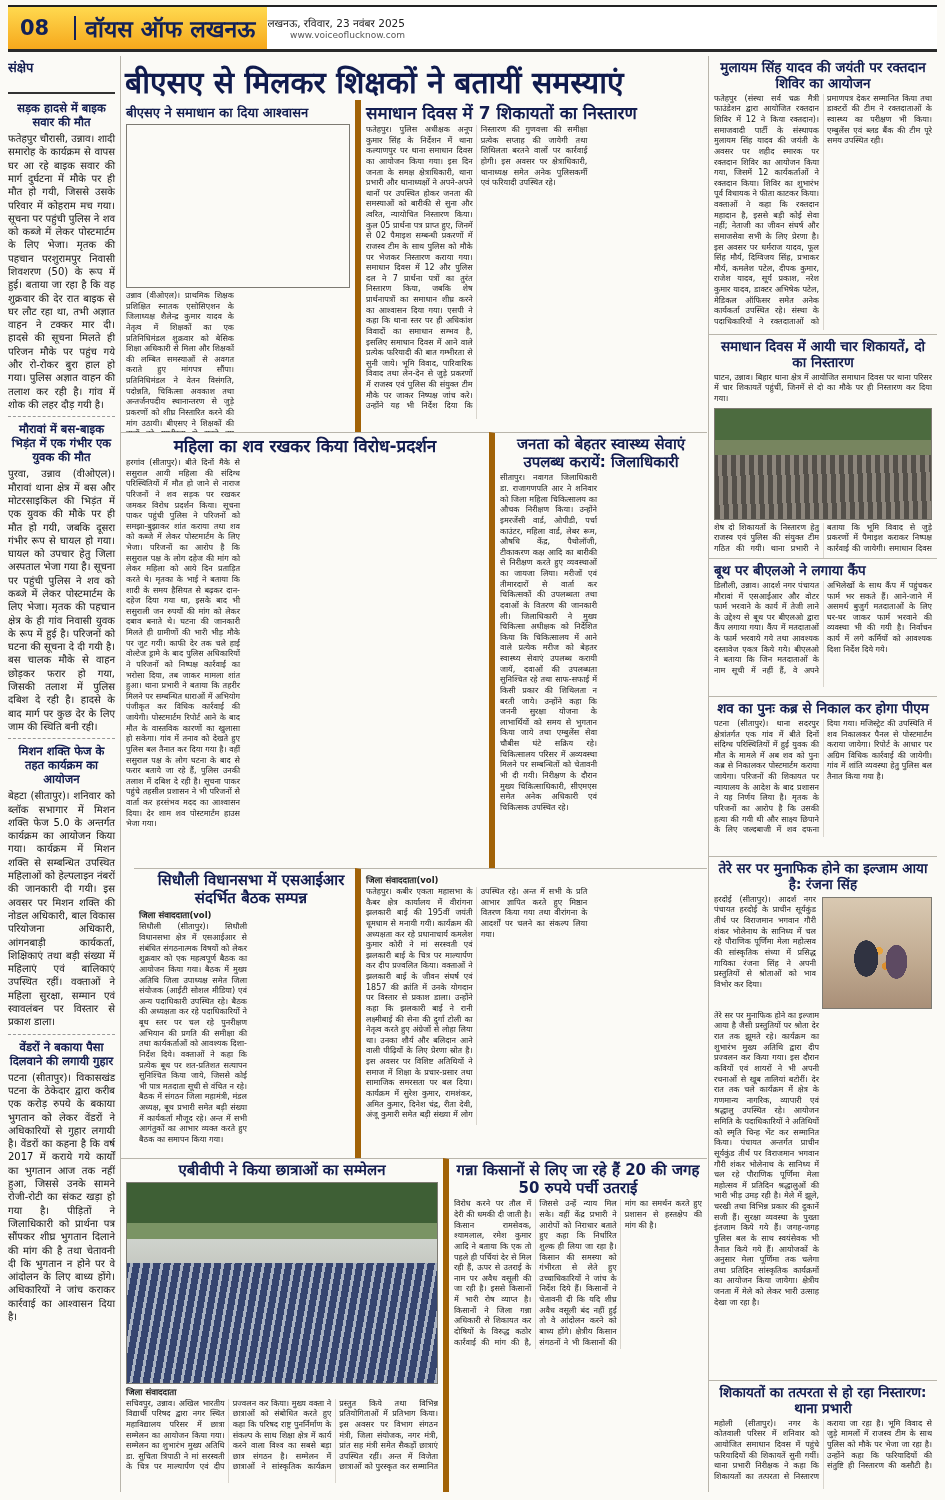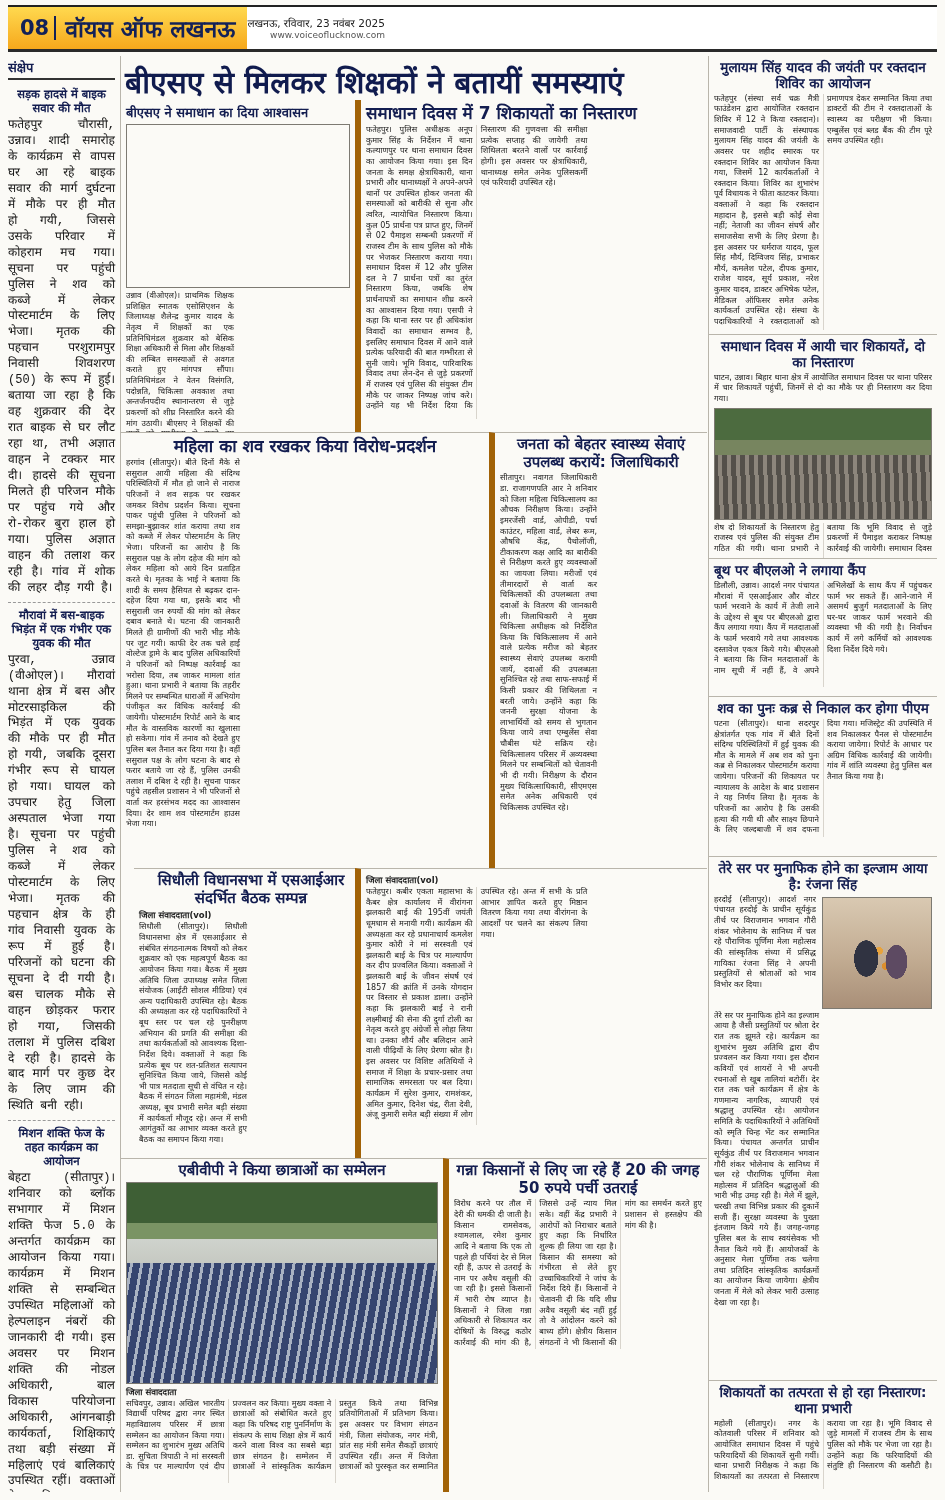--- a/index.html
+++ b/index.html
@@ -12,21 +12,21 @@
   
   .masthead {
     position:absolute; left:8px; top:5px; width:929px; height:47px;
     display:flex; align-items:stretch;
     border-top:2px solid #222; border-bottom:3px solid #2a2a2a; background:#fff;
   }
   .mast-left {
     display:flex; align-items:center; gap:9px; padding:0 12px;
     background:linear-gradient(180deg,#ffd94f 0%,#f6a81c 100%);
   }
-  .page-num { font-size:21px; font-weight:bold; color:#132158; border-right:2px solid #132158; padding-right:5px; }
+  .page-num { font-size:21px; font-weight:bold; color:#132158; border-right:2px solid #132158; padding-right:25px; }
   .paper-name { font-size:23px; font-weight:bold; color:#132158; white-space:nowrap; }
   .mast-center { flex:1; display:flex; align-items:center; justify-content:center; font-size:19px; font-weight:bold; color:#111; }
   .mast-right { display:flex; flex-direction:column; justify-content:center; text-align:right; padding-right:4px; }
   .mast-date { font-size:10.5px; font-weight:normal; color:#222; }
   .mast-site { font-size:9px; color:#555; }
   
   .hl { font-weight:bold; color:#131d50; line-height:1.18; }
   .h-main { position:absolute; left:4px; top:11px; width:578px; font-size:30px; font-weight:bold; color:#101b4e; line-height:1.05; }
   .h-lg { font-size:17px; }
   .h-md { font-size:15px; }
@@ -38,25 +38,25 @@
     overflow:hidden; column-fill:auto;
   }
   .cols2 { column-count:2; column-gap:8px; column-rule:1px solid #d8d4cc; }
   .cols3 { column-count:3; column-gap:8px; column-rule:1px solid #d8d4cc; }
   .photo { width:100%; border:1px solid #7d7a72; }
   
   .briefs {
     position:absolute; left:8px; top:56px; width:113px; height:1436px;
     border-right:1px solid #b9b5ab; padding:2px 5px 0 0; overflow:hidden;
   }
-  .briefs-title { font-size:13px; font-weight:bold; color:#131d50; border-bottom:2px solid #333; padding-bottom:2px; margin-bottom:2px; }
+  .briefs-title { font-size:13px; font-weight:bold; color:#131d50; border-bottom:2px solid #333; padding-bottom:16px; margin-bottom:2px; }
   .brief { border-bottom:1px dashed #999; padding:5px 0; }
   .brief:last-child { border-bottom:none; }
   .brief-h { font-size:11.5px; font-weight:bold; color:#131d50; text-align:center; line-height:1.22; margin-bottom:3px; }
-  .brief-b { font-size:12px; line-height:1.33; text-align:justify;font-family:Liberation Mono, monospace; }
+  .brief-b { font-size:10px; line-height:1.33; text-align:justify; }
   
   .mainzone { position:absolute; left:121px; top:56px; width:586px; height:1436px; }
   .blk { position:absolute; overflow:hidden; padding:3px 5px; }
   .bt { border-top:1px solid #b9b5ab; }
   .bl { border-left:6px solid #a16207; }
   .blk.lead     { left:0;     top:44px;   width:234px; height:332px; }
   .blk.samadhan { left:234px; top:44px;   width:352px; height:332px; }
   .blk.mahila   { left:0;     top:376px;  width:368px; height:436px; }
   .blk.janta    { left:368px; top:376px;  width:218px; height:436px; }
   .blk.sidhauli { left:13px;     top:812px;  width:234px; height:290px; }

